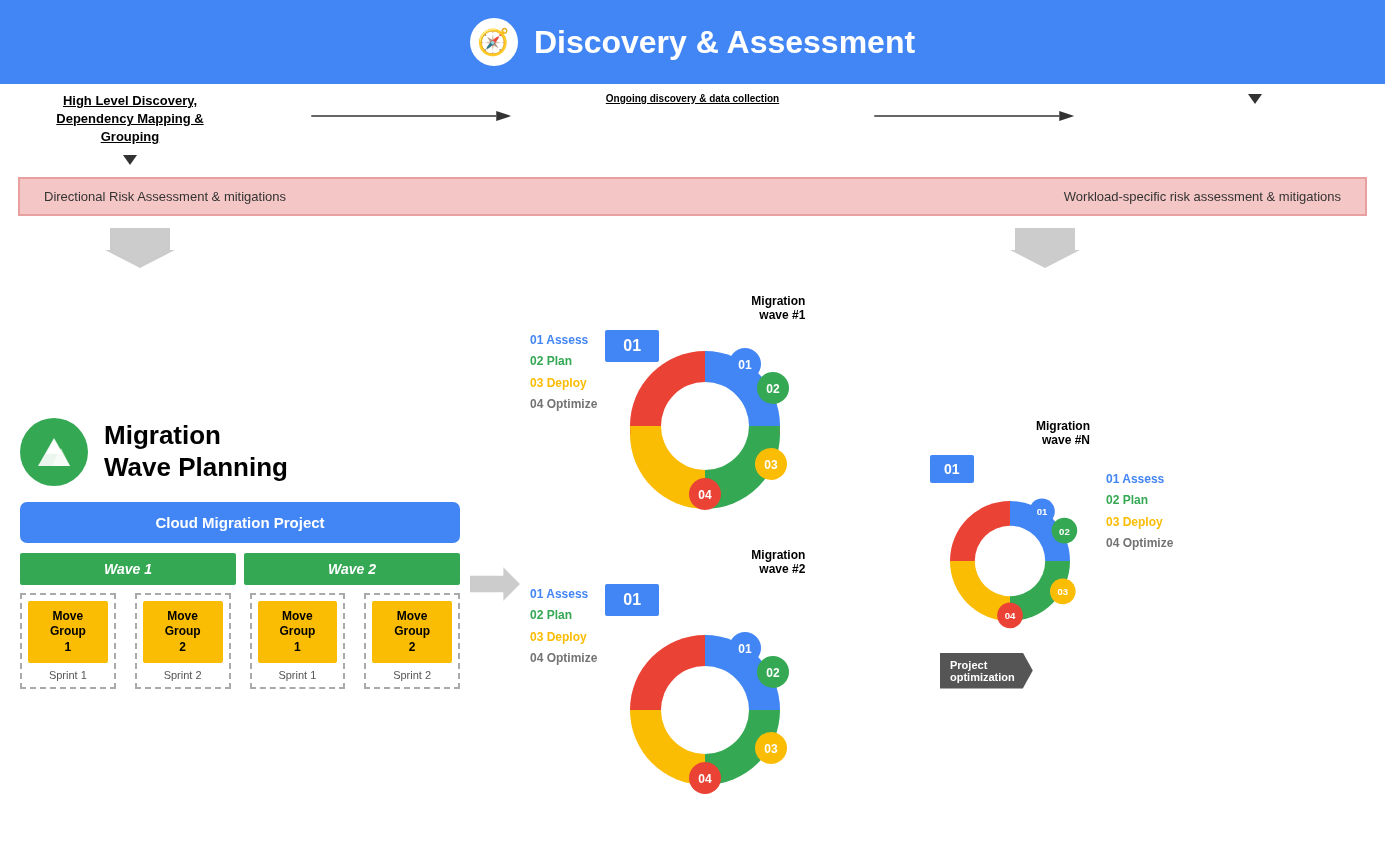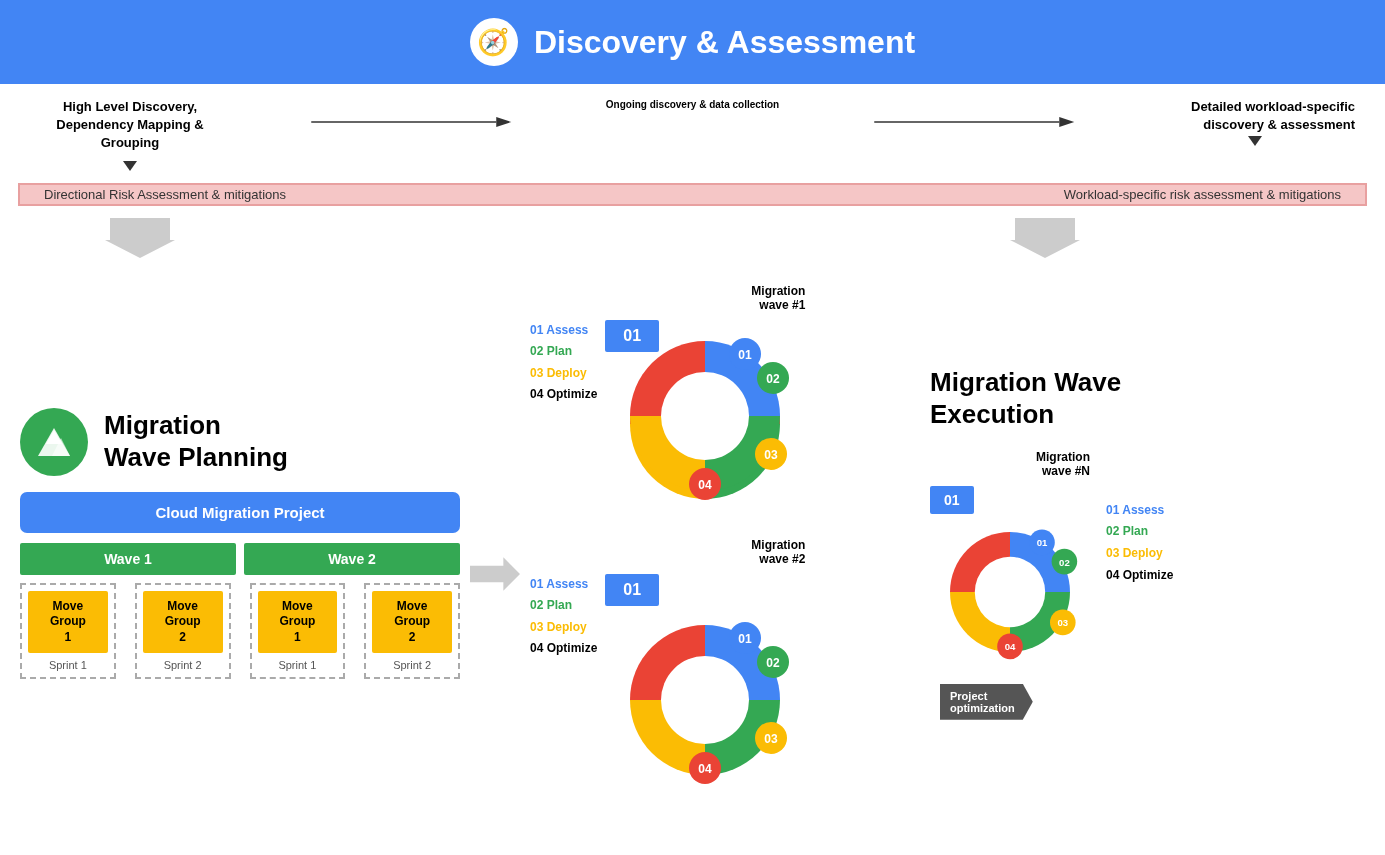--- a/index.html
+++ b/index.html
@@ -41,21 +41,21 @@
       border-right: 7px solid transparent;
       border-top: 10px solid #333;
       margin-top: 2px;
     }
 
     
     .risk-bar {
       background: #f5c6c6;
       border: 2px solid #e8a0a0;
       margin: 6px 18px;
-      padding: 2px 24px;
+      padding: 10px 24px;
       display: flex;
       align-items: center;
       justify-content: space-between;
       gap: 28px;
     }
     .risk-left { font-size: 13px; color: #333; font-weight: 500; }
     .risk-center { font-size: 26px; font-weight: bold; color: #222; }
     .risk-right { font-size: 13px; color: #333; font-weight: 500; }
 
     
@@ -101,20 +101,21 @@
       font-size: 15px;
       font-weight: 600;
       margin-bottom: 10px;
       border-radius: 7px;
     }
 
     .waves-row {
       display: flex;
       gap: 8px;
       margin-bottom: 8px;
+      font-style: italic;
     }
     .wave-label {
       flex: 1;
       background: #34A853;
       color: white;
       text-align: center;
       padding: 8px;
       font-size: 14px;
       font-weight: 600;
       border-radius: 2px;
@@ -169,21 +170,21 @@
     }
     .legend-list {
       padding-top: 20px;
       font-size: 12px;
       line-height: 1.8;
     }
     .legend-item { font-weight: 600; }
     .legend-item.blue { color: #4285F4; }
     .legend-item.green { color: #34A853; }
     .legend-item.yellow { color: #FBBC04; }
-    .legend-item.red { color: #000000; }
+    .legend-item.red { color: #737373; }
 
     
     .wave-execution {
       flex: 1;
       padding-left: 20px;
     }
     .execution-title {
       font-size: 26px;
       font-weight: bold;
       line-height: 1.2;
@@ -199,21 +200,21 @@
     }
   </style>
 </head>
 <body>
 
 <div class="header-bar">
   <div class="compass-icon">🧭</div>
   <div class="header-title">Discovery &amp; Assessment</div>
 </div>
 
-<div style="display:flex; align-items:flex-start; padding:14px 30px 6px 30px; gap:14px;">
+<div style="display:flex; align-items:flex-start; padding:8px 30px 6px 30px; gap:14px;text-decoration:underline;">
   <div style="width:200px; font-size:13px; font-weight:600; text-align:center; line-height:1.4;">
     <span>High Level Discovery,
 Dependency Mapping &amp;
 Grouping</span>
     <div class="disc-col">
       <div class="down-arrow-small"></div>
     </div>
   </div>
   <div style="flex:1; display:flex; align-items:center; padding-top:14px;">
     <svg width="100%" height="20" viewBox="0 0 200 20">
@@ -225,22 +226,20 @@
     <span>Ongoing discovery &amp; data
 collection</span>
   </div>
   <div style="flex:1; display:flex; align-items:center; padding-top:14px;">
     <svg width="100%" height="20" viewBox="0 0 200 20">
       <line x1="0" y1="10" x2="185" y2="10" stroke="#333" stroke-width="1.5"></line>
       <polygon points="185,5 200,10 185,15" fill="#333"></polygon>
     </svg>
   </div>
   <div style="width:200px; font-size:13px; font-weight:600; text-align:right; line-height:1.4;">
-    <span>Detailed workload-specific
-discovery &amp; assessment</span>
     <div style="display:flex; justify-content:center;">
       <div class="down-arrow-small"></div>
     </div>
   </div>
 </div>
 
 <div class="risk-bar">
   <div class="risk-left">Directional Risk Assessment &amp; mitigations</div>
   <div class="risk-right">Workload-specific risk assessment &amp; mitigations</div>
 </div>
@@ -390,21 +389,20 @@
           <circle cx="166" cy="138" r="16" fill="#FBBC04"></circle>
           <text x="166" y="143" text-anchor="middle" fill="white" font-size="12" font-weight="bold">03</text>
           <circle cx="100" cy="168" r="16" fill="#EA4335"></circle>
           <text x="100" y="173" text-anchor="middle" fill="white" font-size="12" font-weight="bold">04</text>
         </svg>
       </div>
     </div>
   </div>
 
   <div class="wave-execution">
-    <div class="execution-title">Migration Wave<br>Execution</div>
 
     <div style="display:flex; align-items:flex-start; gap:16px;">
       <div style="position:relative;">
         <div style="font-size:12px; font-weight:600; text-align:right; margin-bottom:2px;">Migration<br>wave #N</div>
         <div style="position:absolute; top:36px; left:0; z-index:10; background:#4285F4; color:white; font-size:14px; font-weight:bold; padding:6px 14px; border-radius:2px;">01</div>
         <svg width="160" height="160" viewBox="0 0 200 200" style="margin-top:32px;">
           <path d="M100,25 A75,75 0 0,1 175,100 L100,100 Z" fill="#4285F4"></path>
           <path d="M175,100 A75,75 0 0,1 100,175 L100,100 Z" fill="#34A853"></path>
           <path d="M100,175 A75,75 0 0,1 25,100 L100,100 Z" fill="#FBBC04"></path>
           <path d="M25,100 A75,75 0 0,1 100,25 L100,100 Z" fill="#EA4335"></path>

